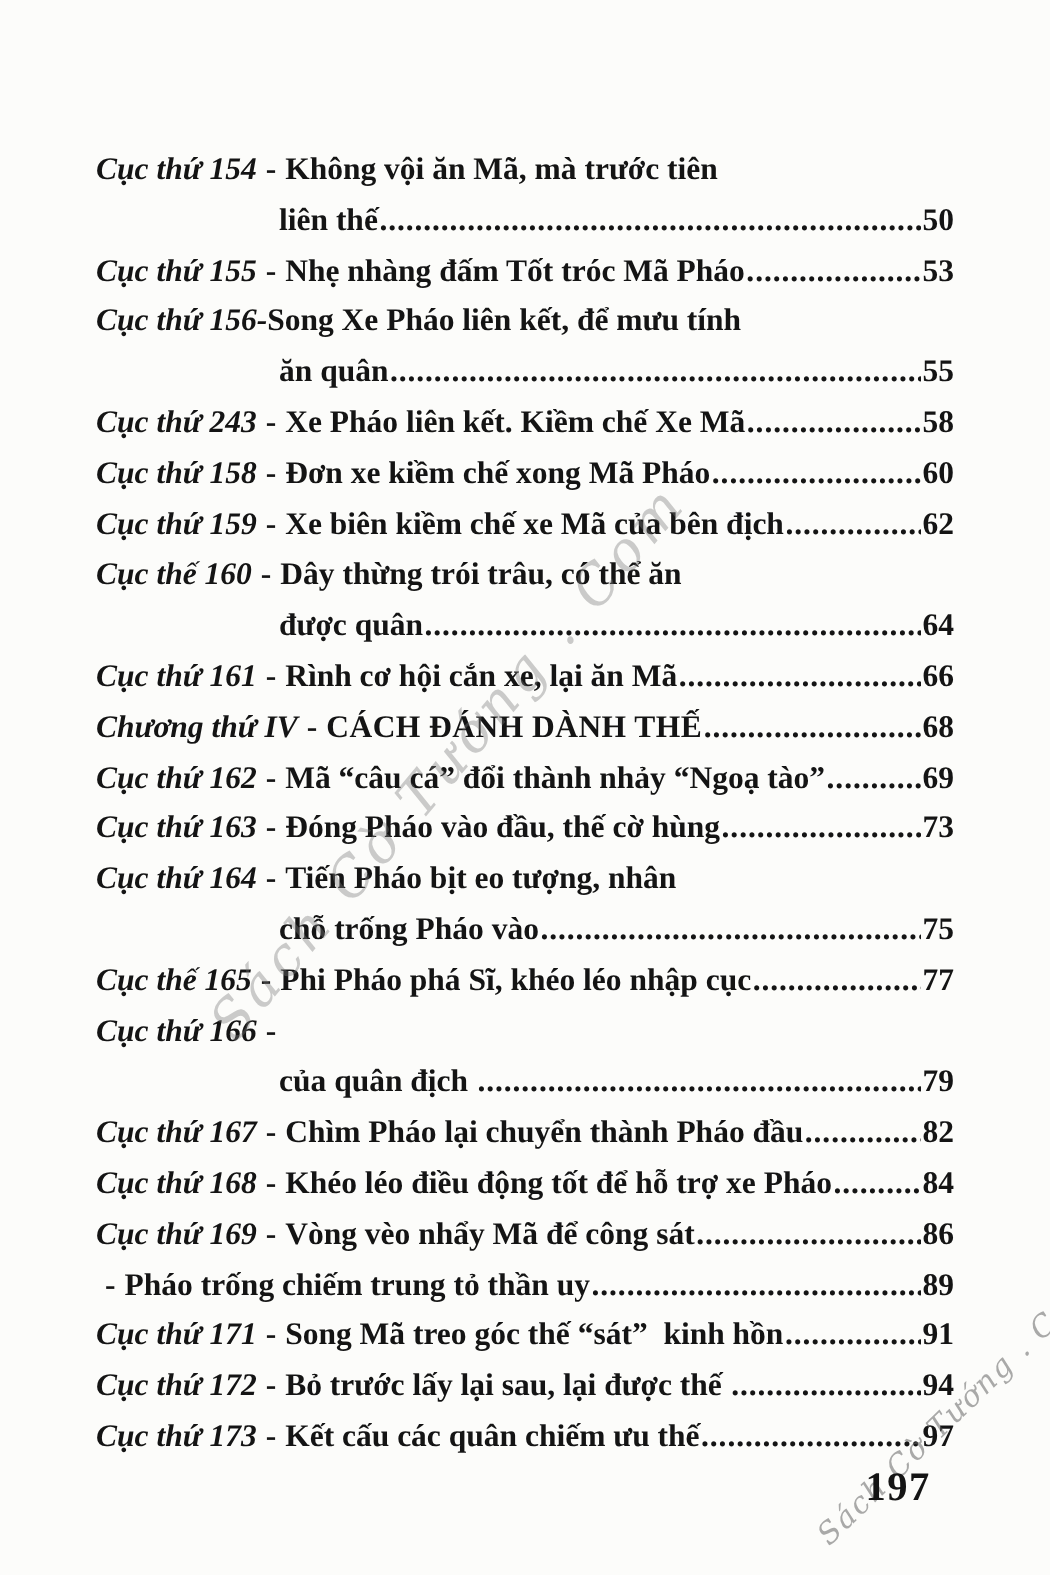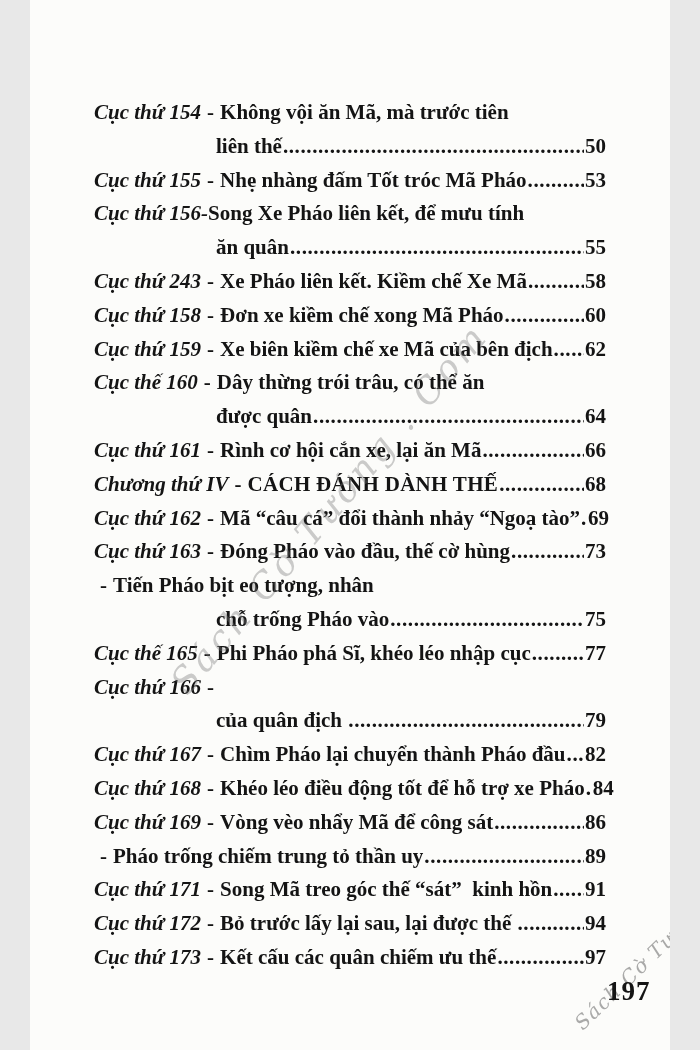--- a/index.html
+++ b/index.html
@@ -1,18 +1,18 @@
 <!DOCTYPE html>
 <html><head>
 <meta charset="utf-8">
 <style>
   html, body { margin: 0; padding: 0; background: #e8e8e8; }
   .page {
     position: relative;
-    width: 640px;
+    width: 700px;
     height: 1050px;
     margin: 0 auto;
     background: #fcfcfa;
     font-family: "Liberation Serif", "DejaVu Serif", serif;
     color: #141414;
     overflow: hidden;
   }
   .toc {
     position: absolute;
     left: 64px;
@@ -173,20 +173,21 @@
         <span class="pagenum">69</span>
       </div>
       <div class="row">
         <span class="lead">Cục thứ 163</span>
         <span class="sep">-</span>
         <span class="title">Đóng Pháo vào đầu, thế cờ hùng</span>
         <span class="leader">..............................................................................................................</span>
         <span class="pagenum">73</span>
       </div>
       <div class="row">
+        <span class="lead">Cục thứ 164</span>
         <span class="sep">-</span>
         <span class="title">Tiến Pháo bịt eo tượng, nhân</span>
       </div>
       <div class="row">
         <span class="indent"></span>
         <span class="title">chỗ trống Pháo vào</span>
         <span class="leader">..............................................................................................................</span>
         <span class="pagenum">75</span>
       </div>
       <div class="row">

